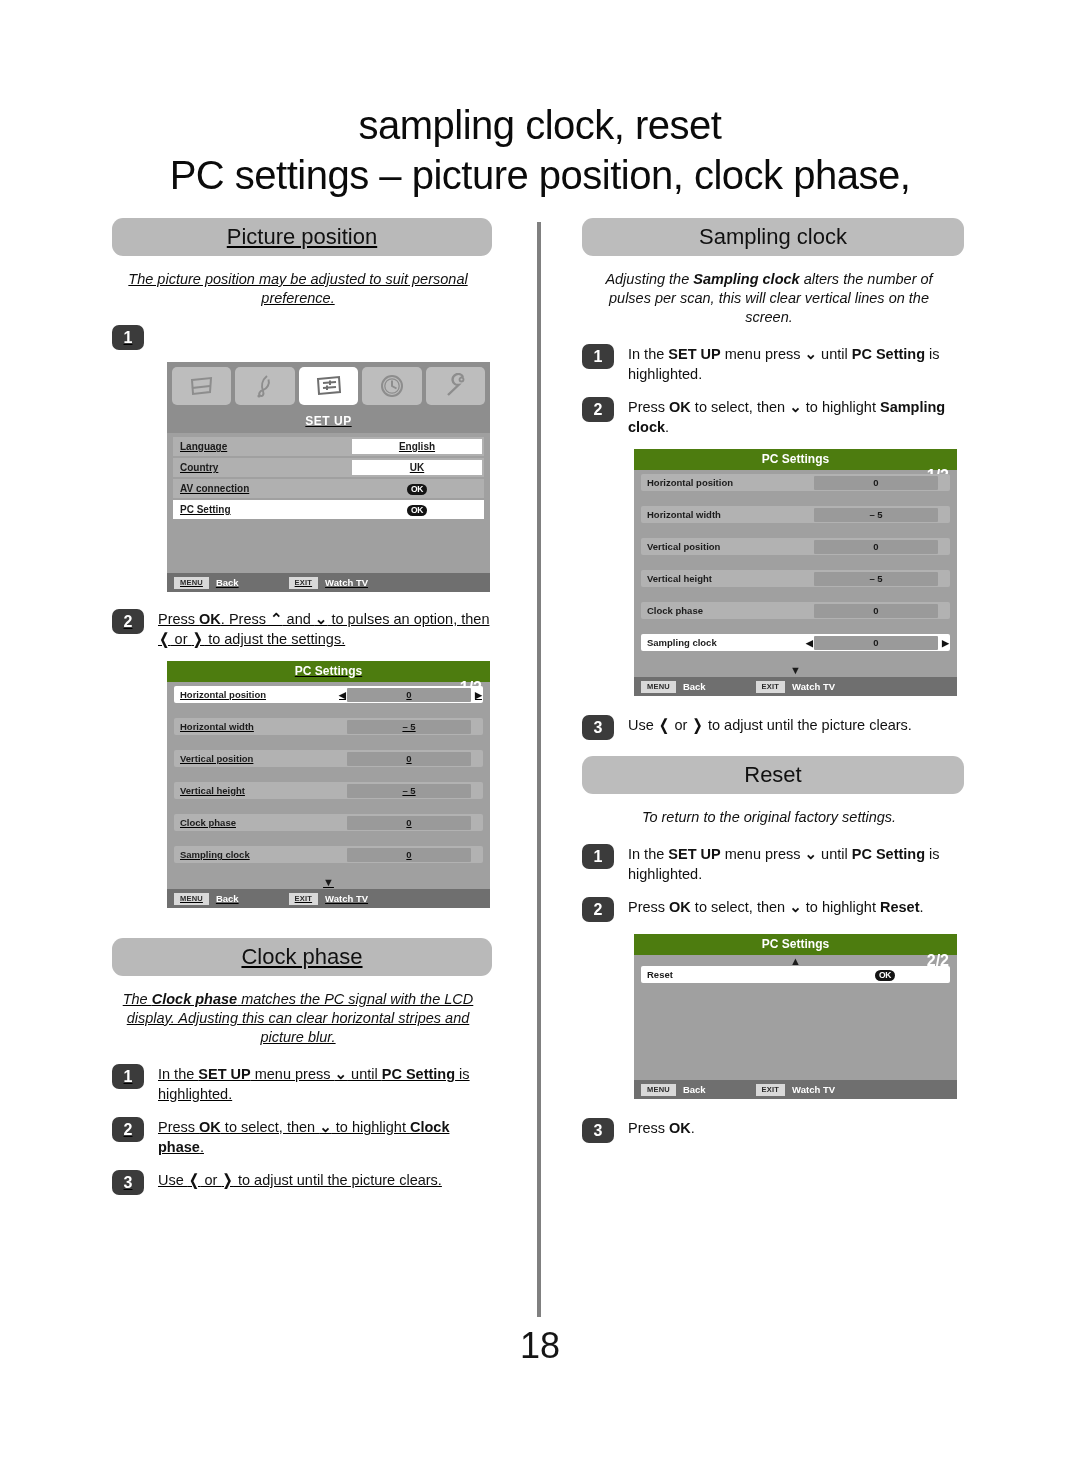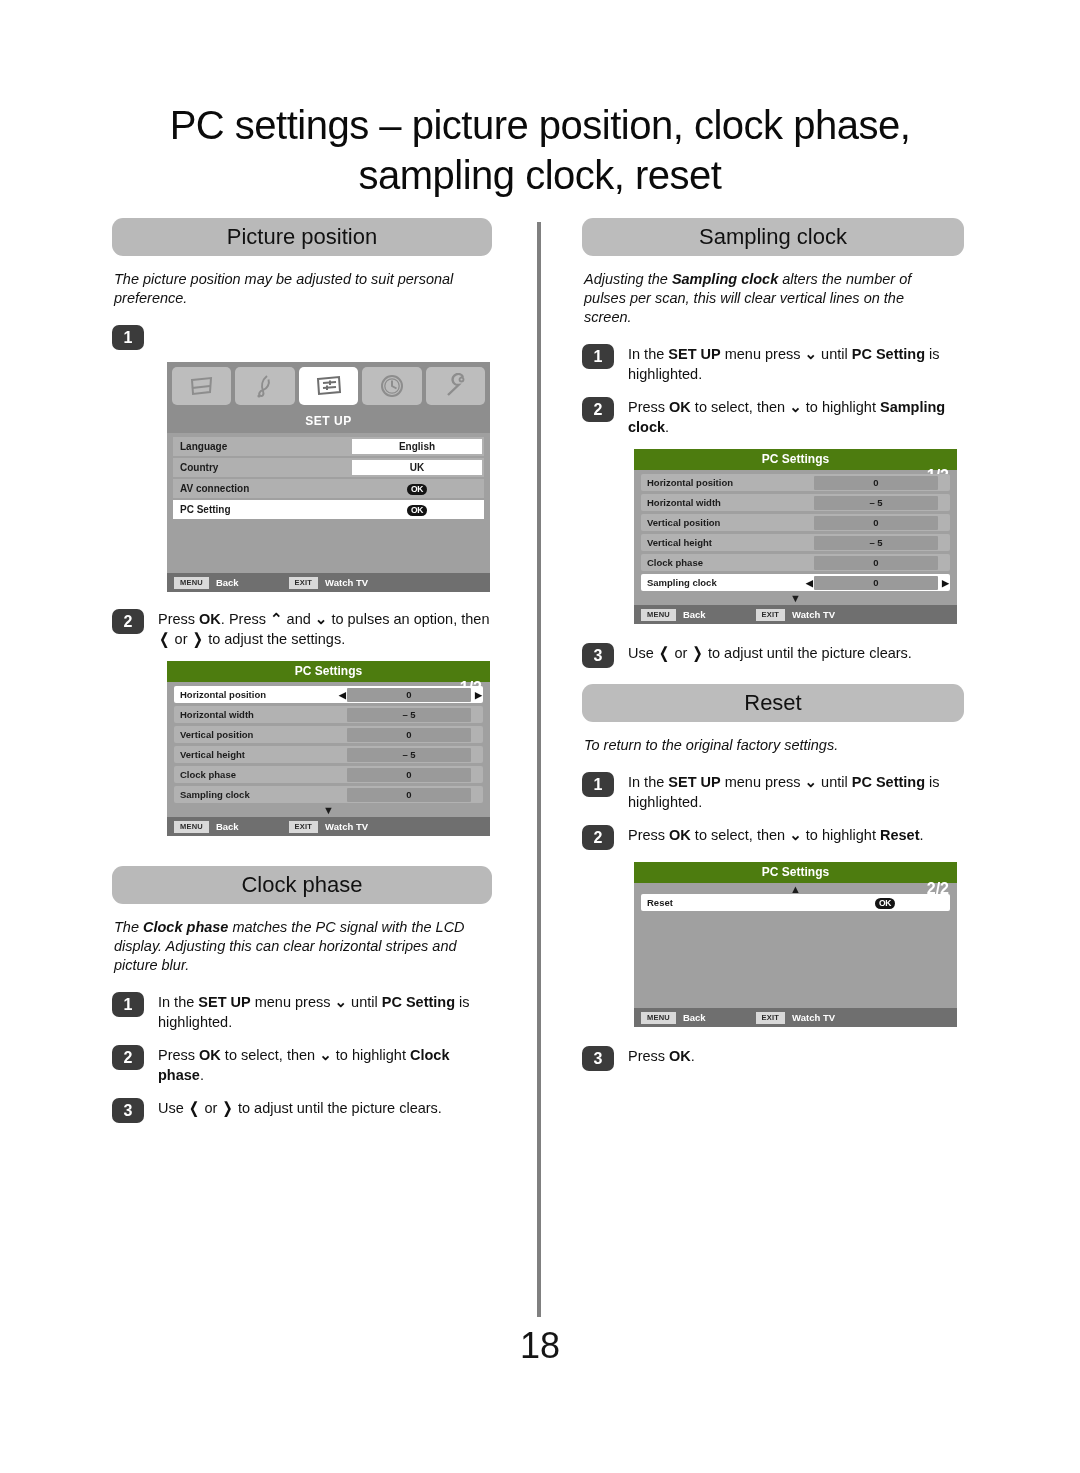--- a/index.html
+++ b/index.html
@@ -29,20 +29,21 @@
     letter-spacing: -0.5px;
     color: #0b0b0b;
   }
 
   
   .col-left {
     position: absolute;
     left: 112px;
     top: 218px;
     width: 380px;
+    text-decoration: underline;
   }
   .col-right {
     position: absolute;
     left: 582px;
     top: 218px;
     width: 382px;
   }
   .divider {
     position: absolute;
     left: 537px;
@@ -63,21 +64,21 @@
     color: #111;
     margin-bottom: 14px;
   }
   .sec-header.right-pill { background: #bcbcbc; }
 
   
   .intro {
     font-style: italic;
     font-size: 14.5px;
     line-height: 19px;
-    text-align: left;
+    text-align: center;
     margin: 14px 10px 16px 2px;
     color: #111;
   }
   .intro b { font-weight: bold; font-style: italic; }
 
   
   .step {
     position: relative;
     display: flex;
     align-items: flex-start;
@@ -168,21 +169,21 @@
     font-weight: bold;
   }
 
   .osd-body { padding: 4px 7px 2px 7px; }
   .osd-body.tall { min-height: 119px; }
 
   .osd-row {
     display: flex;
     align-items: center;
     height: 17px;
-    margin-bottom: 3px;
+    margin-bottom: 15px;
     background: #b2b2b2;
     border-radius: 2px;
     padding: 0 0 0 6px;
     position: relative;
     color: #1c1c1c;
     font-weight: bold;
     font-size: 9.5px;
   }
   .osd-row.sel {
     background: #ffffff;
@@ -292,22 +293,22 @@
     width: 1080px;
     text-align: center;
     font-size: 36px;
     color: #151515;
   }
 </style>
 </head>
 <body>
 
 <div class="page-title">
+  <div>sampling clock, reset</div>
   <div>PC settings – picture position, clock phase,</div>
-  <div>sampling clock, reset</div>
 </div>
 
 <div class="divider"></div>
 
 <div class="col-left">
 
   <div class="sec-header">Picture position</div>
 
   <div class="intro">The picture position may be adjusted to suit personal preference.</div>
 

